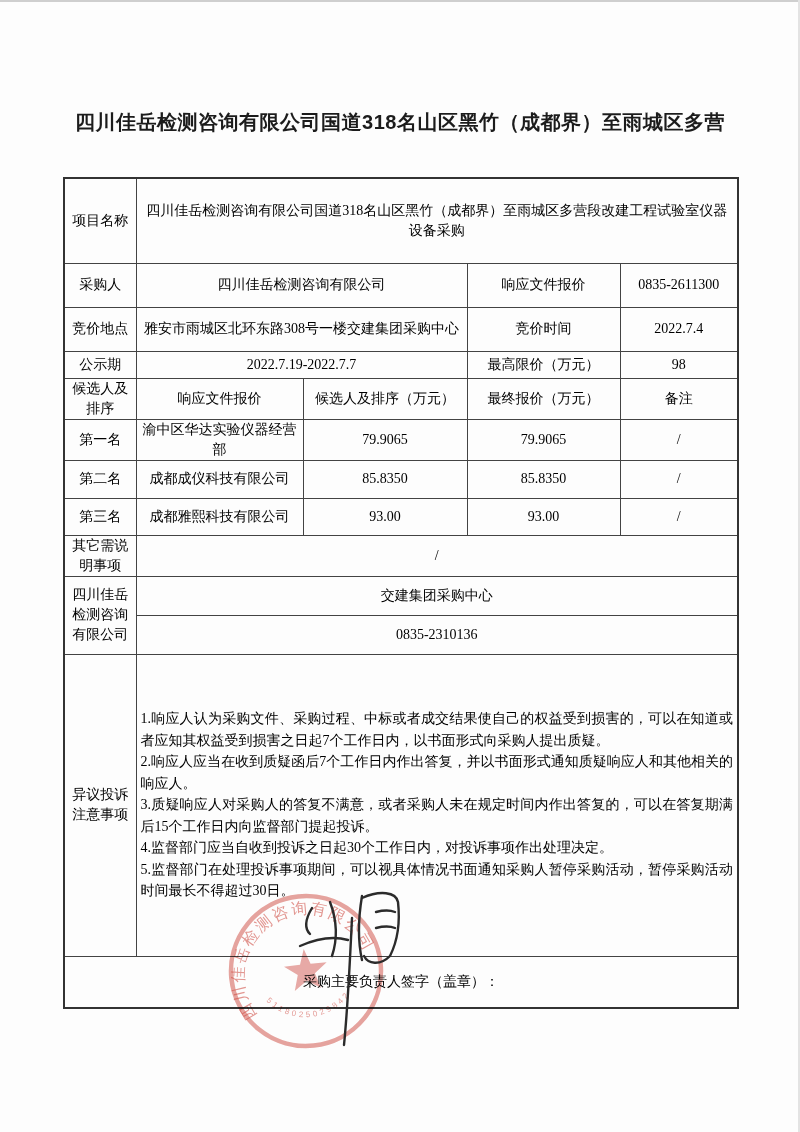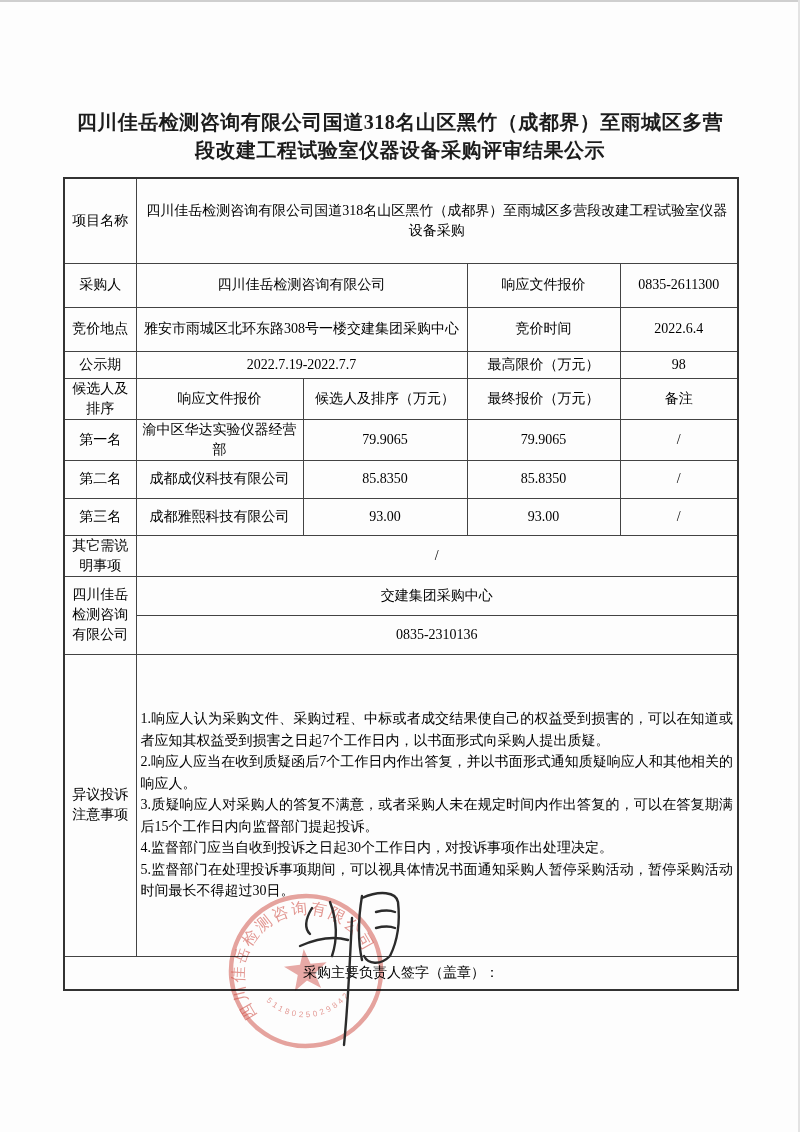--- a/index.html
+++ b/index.html
@@ -10,21 +10,21 @@
     color:#262626;
     position:relative;
     overflow:hidden;
   }
   .scan-edge-top{position:absolute;top:0;left:0;width:800px;height:2px;background:#cfcfcf;}
   .scan-edge-right{position:absolute;top:0;right:0;width:2px;height:1132px;background:#e3e3e3;}
 
   .doc-title{
     position:absolute;top:108px;left:0;width:800px;
     text-align:center;
-    font-family:Liberation Serif, serif;
+    font-family:Liberation Sans, sans-serif;
     font-weight:bold;font-size:20px;line-height:28px;color:#1c1c1c;
     letter-spacing:0.5px;
   }
 
   table.main{
     position:absolute;left:63px;top:177px;width:674px;
     border-collapse:collapse;table-layout:fixed;
     font-size:14px;color:#000000;
   }
   table.main td{
@@ -53,21 +53,20 @@
   }
 </style>
 </head>
 <body>
 
 <div class="scan-edge-top"></div>
 <div class="scan-edge-right"></div>
 
 <div class="doc-title">
   <div>四川佳岳检测咨询有限公司国道318名山区黑竹（成都界）至雨城区多营</div>
-  <div>段改建工程试验室仪器设备采购评审结果公示</div>
 </div>
 
 <table class="main">
   <colgroup>
     <col style="width:72px">
       <col style="width:167px">
       <col style="width:164px">
       <col style="width:153px">
       <col style="width:118px">
   </colgroup>
@@ -79,21 +78,21 @@
     <tr style="height:44px">
       <td class="lbl">采购人</td>
       <td colspan="2">四川佳岳检测咨询有限公司</td>
       <td>响应文件报价</td>
       <td>0835-2611300</td>
     </tr>
     <tr style="height:44px">
       <td class="lbl">竞价地点</td>
       <td colspan="2">雅安市雨城区北环东路308号一楼交建集团采购中心</td>
       <td>竞价时间</td>
-      <td>2022.6.4</td>
+      <td>2022.7.4</td>
     </tr>
     <tr style="height:27px">
       <td class="lbl">公示期</td>
       <td colspan="2">2022.7.19-2022.7.7</td>
       <td>最高限价（万元）</td>
       <td>98</td>
     </tr>
     <tr style="height:38px">
       <td class="lbl">候选人及排序</td>
       <td>响应文件报价</td>
@@ -136,21 +135,21 @@
     <tr style="height:302px">
       <td class="lbl">异议投诉注意事项</td>
       <td colspan="4" class="objection-cell">
           <p>1.响应人认为采购文件、采购过程、中标或者成交结果使自己的权益受到损害的，可以在知道或者应知其权益受到损害之日起7个工作日内，以书面形式向采购人提出质疑。</p>
           <p>2.响应人应当在收到质疑函后7个工作日内作出答复，并以书面形式通知质疑响应人和其他相关的响应人。</p>
           <p>3.质疑响应人对采购人的答复不满意，或者采购人未在规定时间内作出答复的，可以在答复期满后15个工作日内向监督部门提起投诉。</p>
           <p>4.监督部门应当自收到投诉之日起30个工作日内，对投诉事项作出处理决定。</p>
           <p>5.监督部门在处理投诉事项期间，可以视具体情况书面通知采购人暂停采购活动，暂停采购活动时间最长不得超过30日。</p>
         </td>
     </tr>
-    <tr style="height:34px">
+    <tr style="height:52px">
       <td colspan="5" class="sign-cell">采购主要负责人签字（盖章）：</td>
     </tr>
   </tbody>
 </table>
 
 <svg class="seal" viewBox="0 0 160 160">
   <defs>
     <path id="arcTop" d="M 30,124 A 63,63 0 1 1 130,124" fill="none"></path>
     <path id="arcBottom" d="M 32,98 A 55,55 0 0 0 128,98" fill="none"></path>
   </defs>

